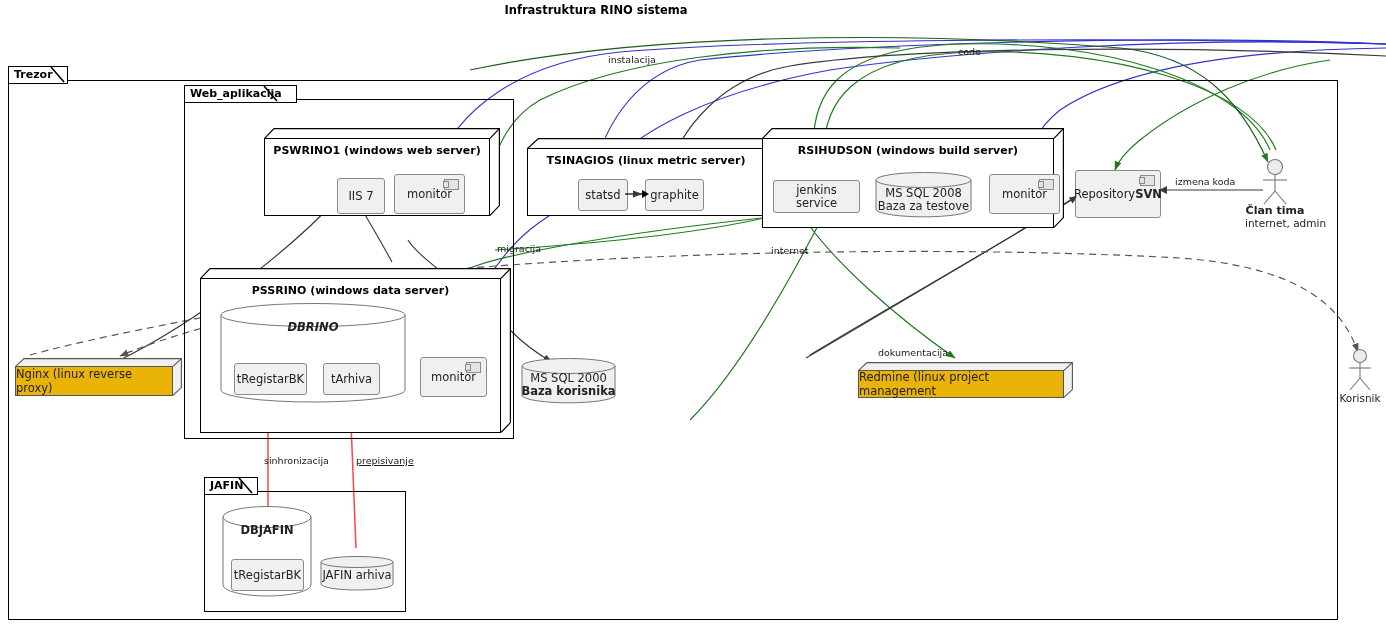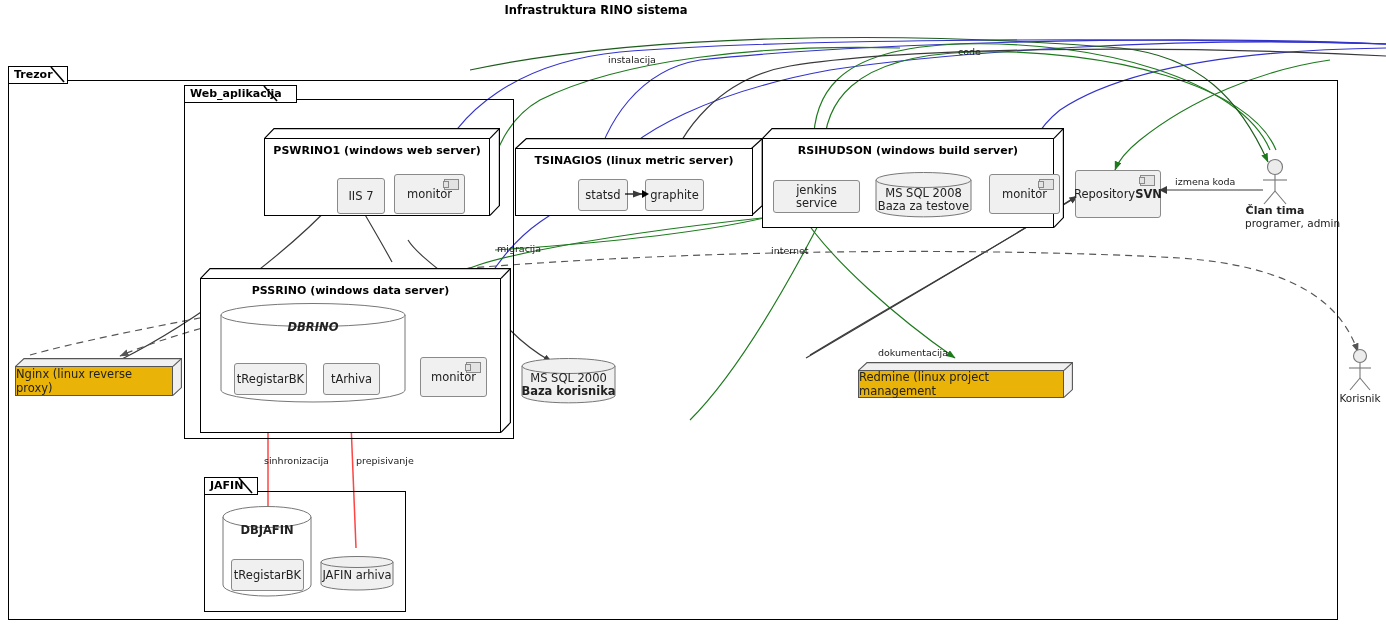--- a/index.html
+++ b/index.html
@@ -159,21 +159,21 @@
     <div class="ttl">PSWRINO1 (windows web server)</div>
     <div class="comp" style="left:338px;top:51px;width:0;"></div>
   </div>
   <div class="comp" style="left:337px;top:178px;width:46px;height:34px;">
     <span>IIS 7</span>
   </div>
   <div class="comp artifact" style="left:394px;top:174px;width:69px;height:38px;">
     <span>monitor</span>
   </div>
 
-  <div class="node3d" style="left:515px;top:138px;width:248px;height:78px;">
+  <div class="node3d" style="left:527px;top:138px;width:248px;height:78px;">
     <svg class="solid" viewBox="0 0 218 78" preserveAspectRatio="none">
       <path d="M0.6,10.4 L10,0.6 L217.4,0.6 L217.4,67.6 L208,77.4" fill="#fff" stroke="#000" stroke-width="1.2"></path>
       <path d="M208,10.4 L217.4,0.6" stroke="#000" stroke-width="1.2" fill="none"></path>
     </svg>
     <div class="face"></div>
     <div class="ttl">TSINAGIOS (linux metric server)</div>
   </div>
   <div class="comp" style="left:578px;top:179px;width:48px;height:30px;">
     <span>statsd</span>
   </div>
@@ -291,21 +291,21 @@
     <svg width="40" height="48" viewBox="0 0 40 48">
       <circle cx="20" cy="9" r="7.5" fill="#ececec" stroke="#777" stroke-width="1.1"></circle>
       <line x1="20" y1="17" x2="20" y2="33" stroke="#777" stroke-width="1.1"></line>
       <line x1="8" y1="22" x2="32" y2="22" stroke="#777" stroke-width="1.1"></line>
       <line x1="20" y1="33" x2="9" y2="46" stroke="#777" stroke-width="1.1"></line>
       <line x1="20" y1="33" x2="31" y2="46" stroke="#777" stroke-width="1.1"></line>
     </svg>
     <div class="nm" style="margin-top:-2px;">
       <b>Član tima</b>
     </div>
-    <div class="nm">programer, admin</div>
+    <div class="nm">internet, admin</div>
   </div>
 
   <div class="actor" style="left:1330px;top:348px;">
     <svg width="40" height="44" viewBox="0 0 40 44">
       <circle cx="20" cy="8" r="6.5" fill="#ececec" stroke="#777" stroke-width="1.1"></circle>
       <line x1="20" y1="15" x2="20" y2="30" stroke="#777" stroke-width="1.1"></line>
       <line x1="9" y1="20" x2="31" y2="20" stroke="#777" stroke-width="1.1"></line>
       <line x1="20" y1="30" x2="10" y2="42" stroke="#777" stroke-width="1.1"></line>
       <line x1="20" y1="30" x2="30" y2="42" stroke="#777" stroke-width="1.1"></line>
     </svg>
@@ -317,15 +317,15 @@
     <path d="M12,4 L4,8 L12,12 z" fill="#3a3a3a"></path>
   </svg>
 
   <div class="edgelabel" style="left:608px;top:54px;">instalacija</div>
   <div class="edgelabel" style="left:958px;top:46px;">code</div>
   <div class="edgelabel" style="left:1175px;top:176px;">izmena koda</div>
   <div class="edgelabel" style="left:497px;top:243px;">migracija</div>
   <div class="edgelabel" style="left:771px;top:245px;">internet</div>
   <div class="edgelabel" style="left:878px;top:347px;">dokumentacija</div>
   <div class="edgelabel" style="left:264px;top:455px;">sinhronizacija</div>
-  <div class="edgelabel" style="left:356px;top:455px;">prepisivanje</div>
+  <div class="edgelabel" style="left:356px;top:455px;text-decoration:underline;">prepisivanje</div>
 
 </div>
 
 </body></html>

